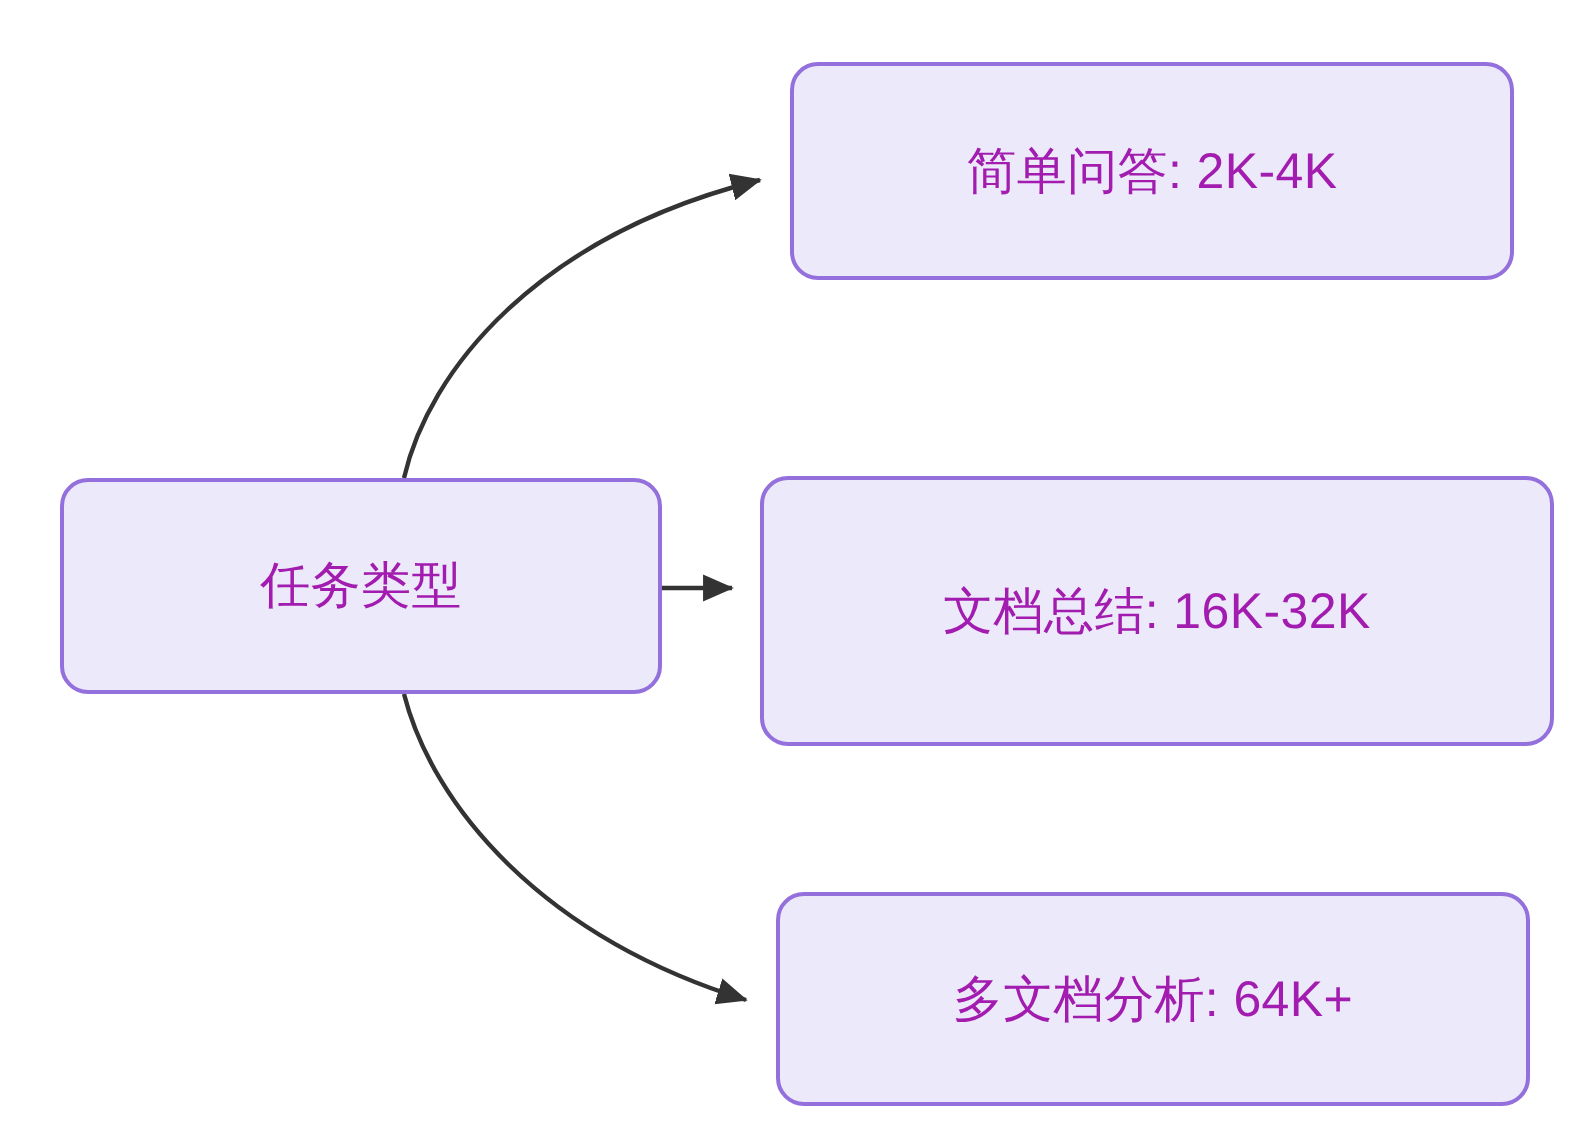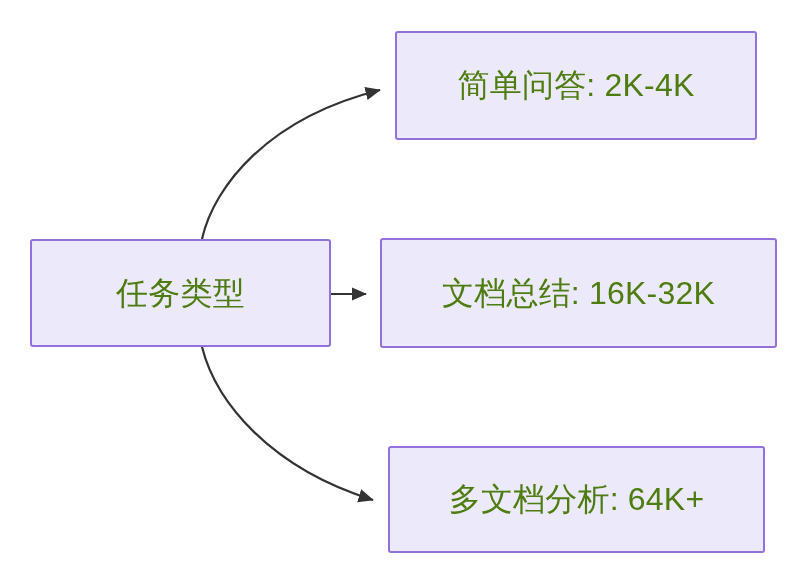--- a/index.html
+++ b/index.html
@@ -23,33 +23,33 @@
     top: 0;
     width: 787px;
     height: 572px;
     pointer-events: none;
   }
   .node {
     position: absolute;
     box-sizing: border-box;
     background: #ece9fb;
     border: 2px solid #9370db;
-    border-radius: 3px;
+    border-radius: 14px;
     display: flex;
     align-items: center;
     justify-content: center;
-    color: #4d7c0f;
-    font-size: 32px;
+    color: #a21caf;
+    font-size: 25px;
     line-height: 1.2;
     white-space: nowrap;
     letter-spacing: 0.2px;
   }
   #node-root   { left: 30px;  top: 239px; width: 301px; height: 108px; }
   #node-simple { left: 395px; top: 31px;  width: 362px; height: 109px; }
-  #node-doc    { left: 380px; top: 238px; width: 397px; height: 110px; }
+  #node-doc    { left: 380px; top: 238px; width: 397px; height: 135px; }
   #node-multi  { left: 388px; top: 446px; width: 377px; height: 107px; text-align: center; }
 </style>
 </head>
 <body>
 
 <div id="diagram-canvas">
 
   <svg id="edge-layer" viewBox="0 0 787 572">
     <defs>
       <marker id="arrow-head" viewBox="0 0 10 10" refX="9.4" refY="5" markerWidth="7" markerHeight="7" orient="auto-start-reverse" markerUnits="strokeWidth">

